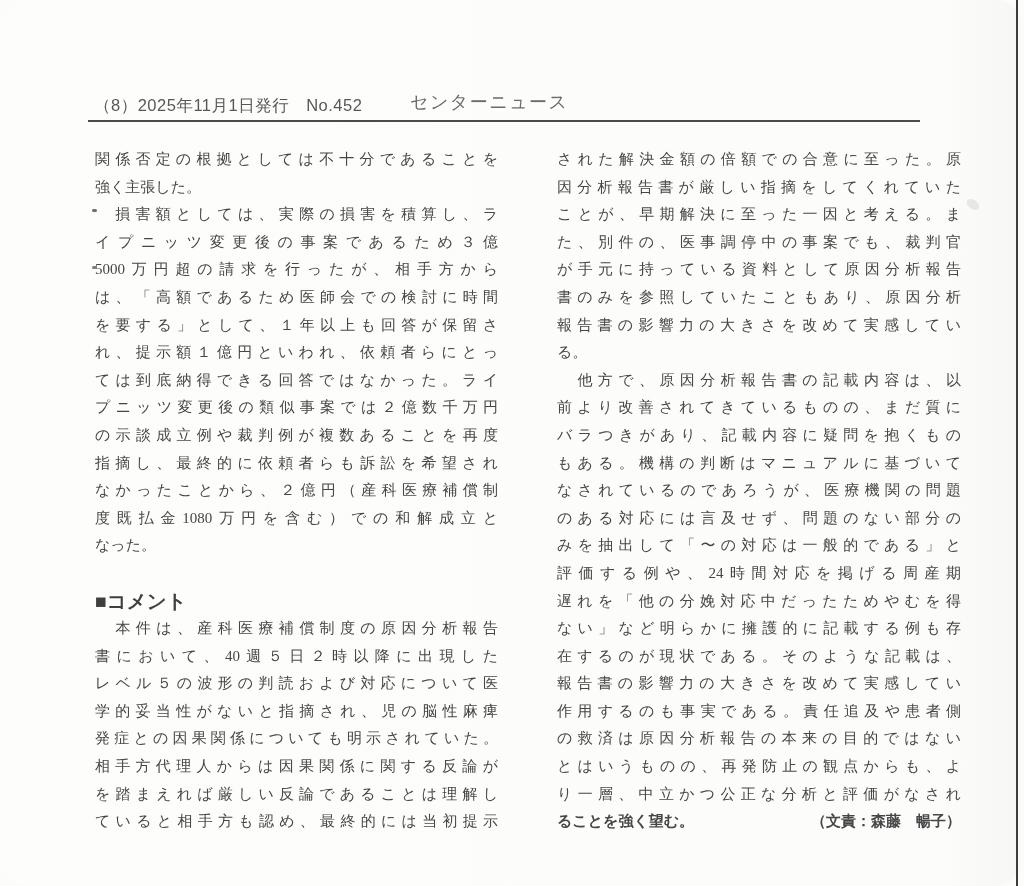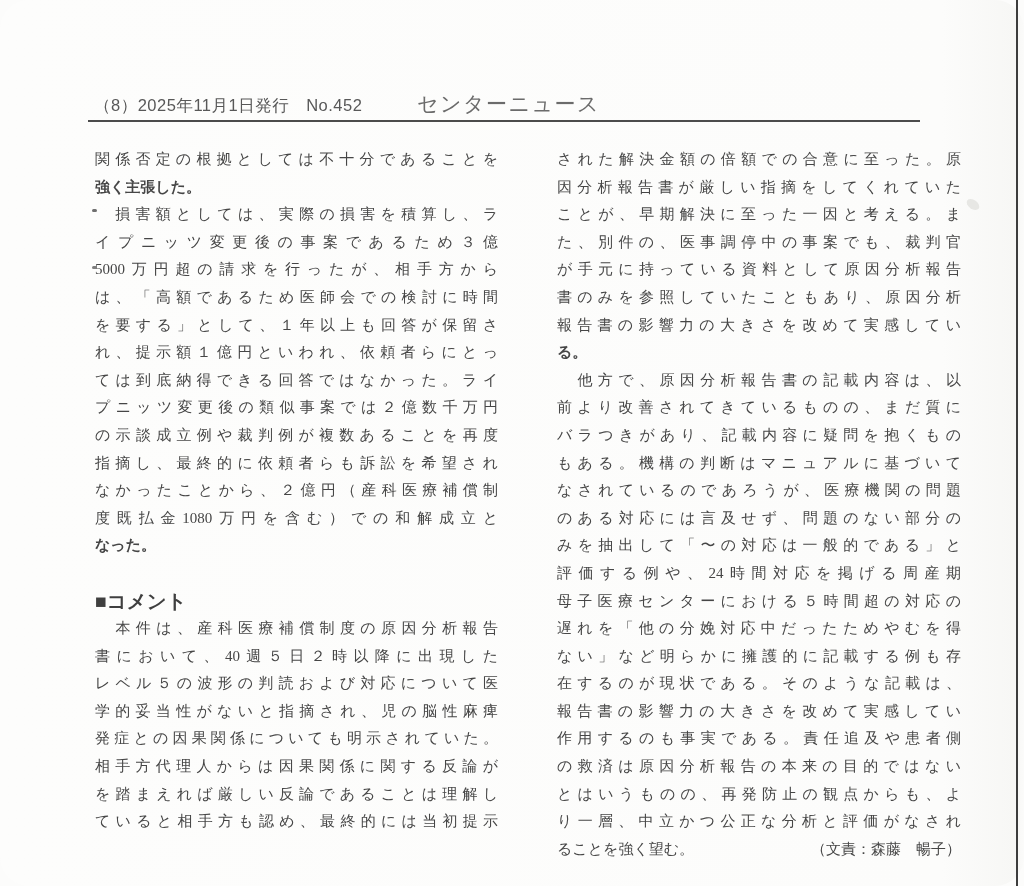--- a/index.html
+++ b/index.html
@@ -8,42 +8,42 @@
     background:#fcfcfb;
     font-family:"Liberation Serif","DejaVu Serif",serif;
   }
   .page{position:absolute;inset:0;background:linear-gradient(90deg,#fdfdfc 0%,#fcfcfb 92%,#f7f7f5 99%,#fbfbfa 100%);border-radius:29px;}
   
   .issue{
     position:absolute;left:94px;top:95px;font-size:16.5px;color:#585858;
     font-family:"Liberation Sans","DejaVu Sans",sans-serif;letter-spacing:.5px;white-space:nowrap;
   }
   .title{
-    position:absolute;left:410px;top:90px;font-size:21px;color:#6b6b6b;
-    font-family:Liberation Sans, sans-serif;letter-spacing:1.5px;white-space:nowrap;margin-left:7px;
+    position:absolute;left:410px;top:90px;font-size:18px;color:#6b6b6b;
+    font-family:Liberation Sans, sans-serif;letter-spacing:1.5px;white-space:nowrap;
   }
   .rule{position:absolute;left:88px;top:120px;width:832px;height:2px;background:#4c4c4c;}
   
   .scan-edge{position:absolute;left:1016px;top:0;width:2px;height:886px;background:#3d3d3d;}
   
   .col{position:absolute;top:146px;color:#464646;}
   .col-left{left:95px;width:403px;}
   .col-right{left:557px;width:404px;}
   .tl{
     height:27.6px;line-height:27.6px;font-size:15px;white-space:nowrap;
     text-align:justify;text-align-last:justify;text-justify:inter-character;white-space:normal;
     overflow:visible;
   }
-  .pe{text-align-last:left;font-weight:bold;}
+  .pe{text-align-last:left;}
   .blank{height:27.6px;}
   .cmt{
     font-family:"Liberation Sans","DejaVu Sans",sans-serif;
     font-weight:bold;font-size:19.5px;color:#3f3f3f;text-align-last:left;
   }
-  .sig{display:flex;justify-content:space-between;text-align-last:left;}
+  .sig{display:flex;justify-content:space-between;text-align-last:left;font-weight:bold;}
   
   .speck{position:absolute;border-radius:2px;}
   .speck-a{left:92px;top:209px;width:5px;height:3px;background:#6f6f6f;}
   .speck-b{left:92px;top:266px;width:5px;height:3px;background:#7e7e7e;}
   .smudge{position:absolute;left:966px;top:200px;width:14px;height:9px;background:#e7e7e4;transform:rotate(35deg);border-radius:50%;}
 </style>
 </head>
 <body>
 
 <div class="page">
@@ -90,21 +90,20 @@
     <div class="tl">報告書の影響力の大きさを改めて実感してい</div>
     <div class="tl pe">る。</div>
     <div class="tl">　他方で、原因分析報告書の記載内容は、以</div>
     <div class="tl">前より改善されてきているものの、まだ質に</div>
     <div class="tl">バラつきがあり、記載内容に疑問を抱くもの</div>
     <div class="tl">もある。機構の判断はマニュアルに基づいて</div>
     <div class="tl">なされているのであろうが、医療機関の問題</div>
     <div class="tl">のある対応には言及せず、問題のない部分の</div>
     <div class="tl">みを抽出して「〜の対応は一般的である」と</div>
     <div class="tl">評価する例や、24時間対応を掲げる周産期</div>
-    <div class="tl">母子医療センターにおける５時間超の対応の</div>
     <div class="tl">遅れを「他の分娩対応中だったためやむを得</div>
     <div class="tl">ない」など明らかに擁護的に記載する例も存</div>
     <div class="tl">在するのが現状である。そのような記載は、</div>
     <div class="tl">報告書の影響力の大きさを改めて実感してい</div>
     <div class="tl">作用するのも事実である。責任追及や患者側</div>
     <div class="tl">の救済は原因分析報告の本来の目的ではない</div>
     <div class="tl">とはいうものの、再発防止の観点からも、よ</div>
     <div class="tl">り一層、中立かつ公正な分析と評価がなされ</div>
     <div class="tl sig">
       <span>ることを強く望む。</span>

